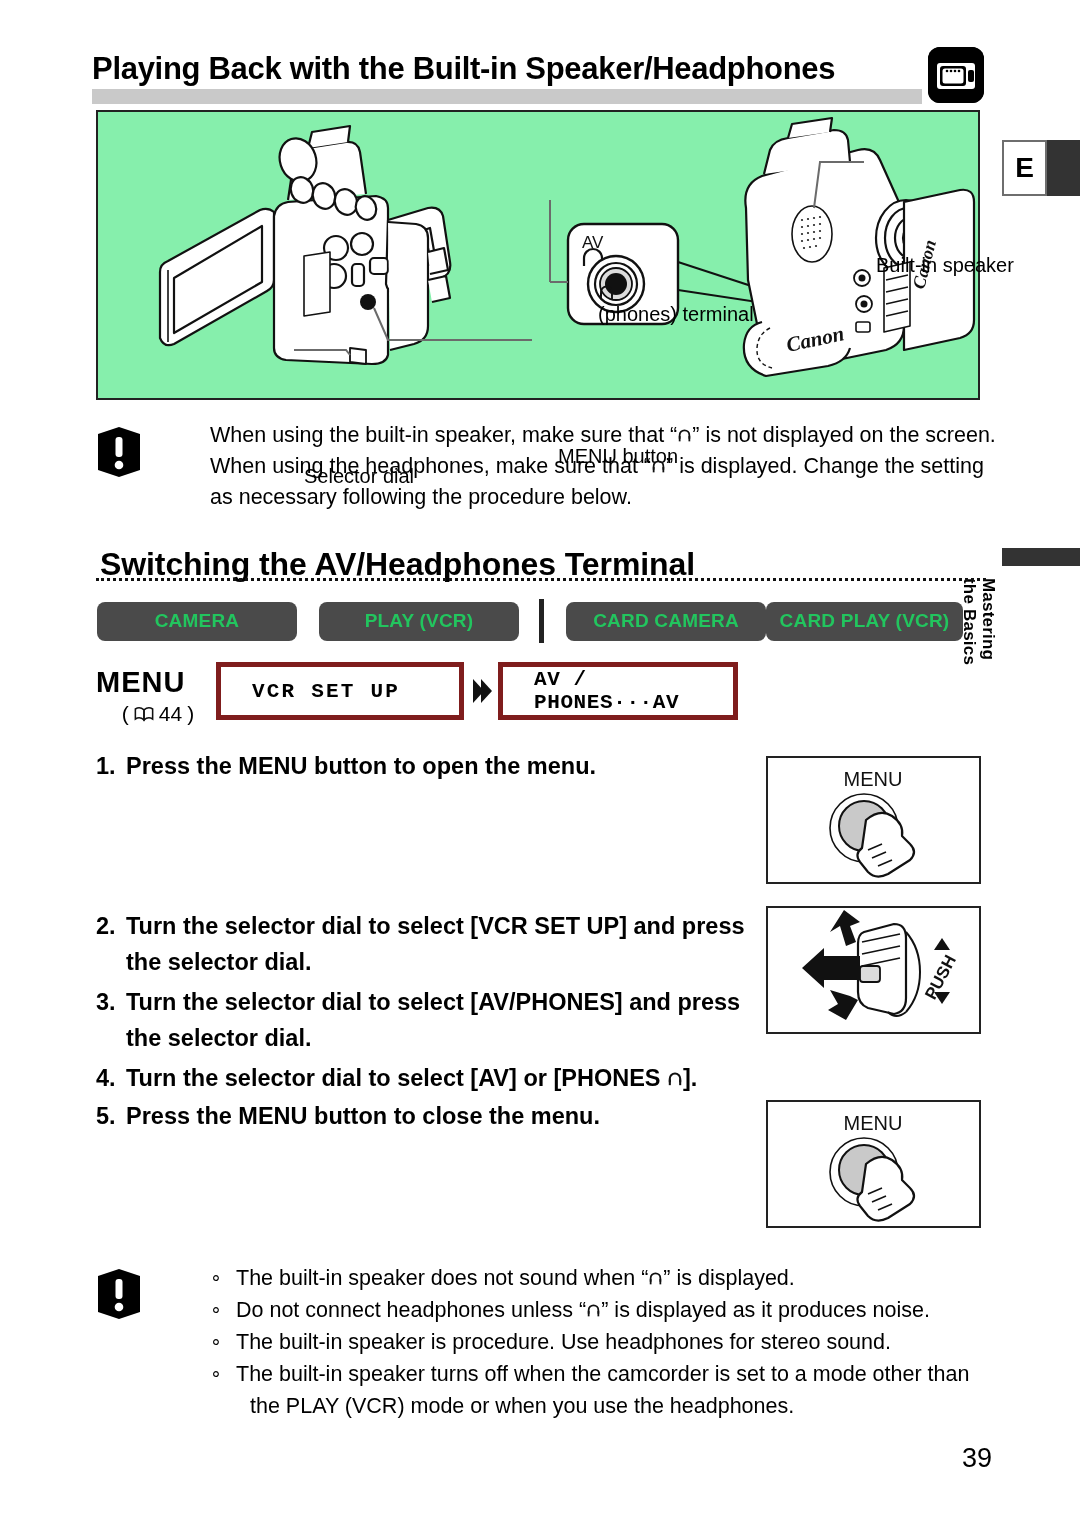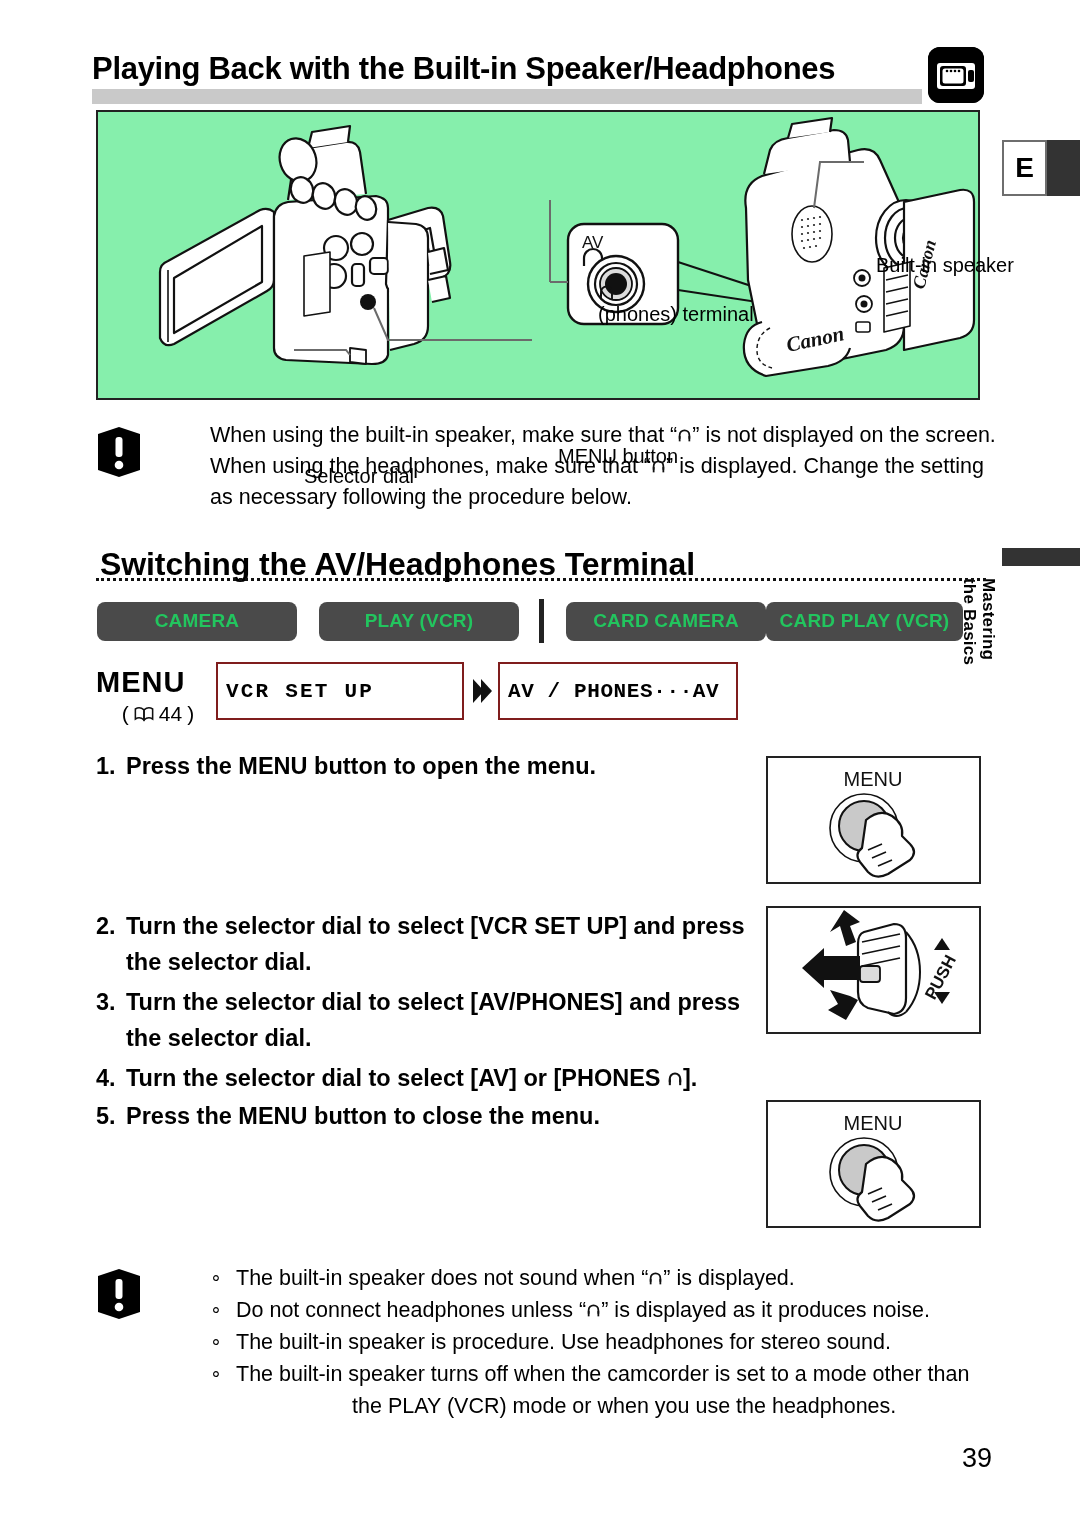--- a/index.html
+++ b/index.html
@@ -115,25 +115,25 @@
   }
   .menu-word .mw {
     font-size: 29px; font-weight: bold; letter-spacing: 1px;
     font-family: "Liberation Sans", sans-serif;
   }
   .menu-word .mref {
     font-size: 21px; margin-top: 3px; display: flex; align-items: center;
     justify-content: center; gap: 5px; padding-left: 4px;
   }
   .menu-box {
-    border: 2px solid #7f1d1d; background: #fff;
+    border: 5px solid #7f1d1d; background: #fff;
     height: 58px; display: flex; align-items: center;
     font-family: "Liberation Mono", monospace;
     font-size: 21px; font-weight: bold; letter-spacing: 2.2px;
-    padding-left: 8px;
+    padding-left: 31px;
   }
   .menu-box.m1 { width: 248px; }
   .menu-box.m2 { width: 240px; letter-spacing: 0.6px; }
   .arrow-double {
     width: 34px; height: 58px; display: flex; align-items: center; justify-content: center;
   }
 
   
   .steps { position: absolute; left: 96px; top: 748px; width: 650px; }
   .step {
@@ -157,21 +157,21 @@
   #ibox3 { left: 766px; top: 1100px; width: 215px; height: 128px; }
 
   
   #note2 { left: 96px; top: 1262px; width: 900px; }
   .bullets { margin-left: 28px; font-size: 21.5px; line-height: 32px; }
   .bullet-line { display: flex; align-items: flex-start; }
   .bullet-mark {
     flex: 0 0 26px; font-size: 19px; line-height: 32px;
   }
   .bullet-body { flex: 1; }
-  .bullet-cont { margin-left: 43px; text-align: center; }
+  .bullet-cont { margin-left: 14px; }
 
   
   .page-num {
     position: absolute; left: 962px; top: 1443px;
     font-size: 27px;
   }
 
   .hp-glyph { display: inline-block; vertical-align: -3px; }
 </style>
 </head>

